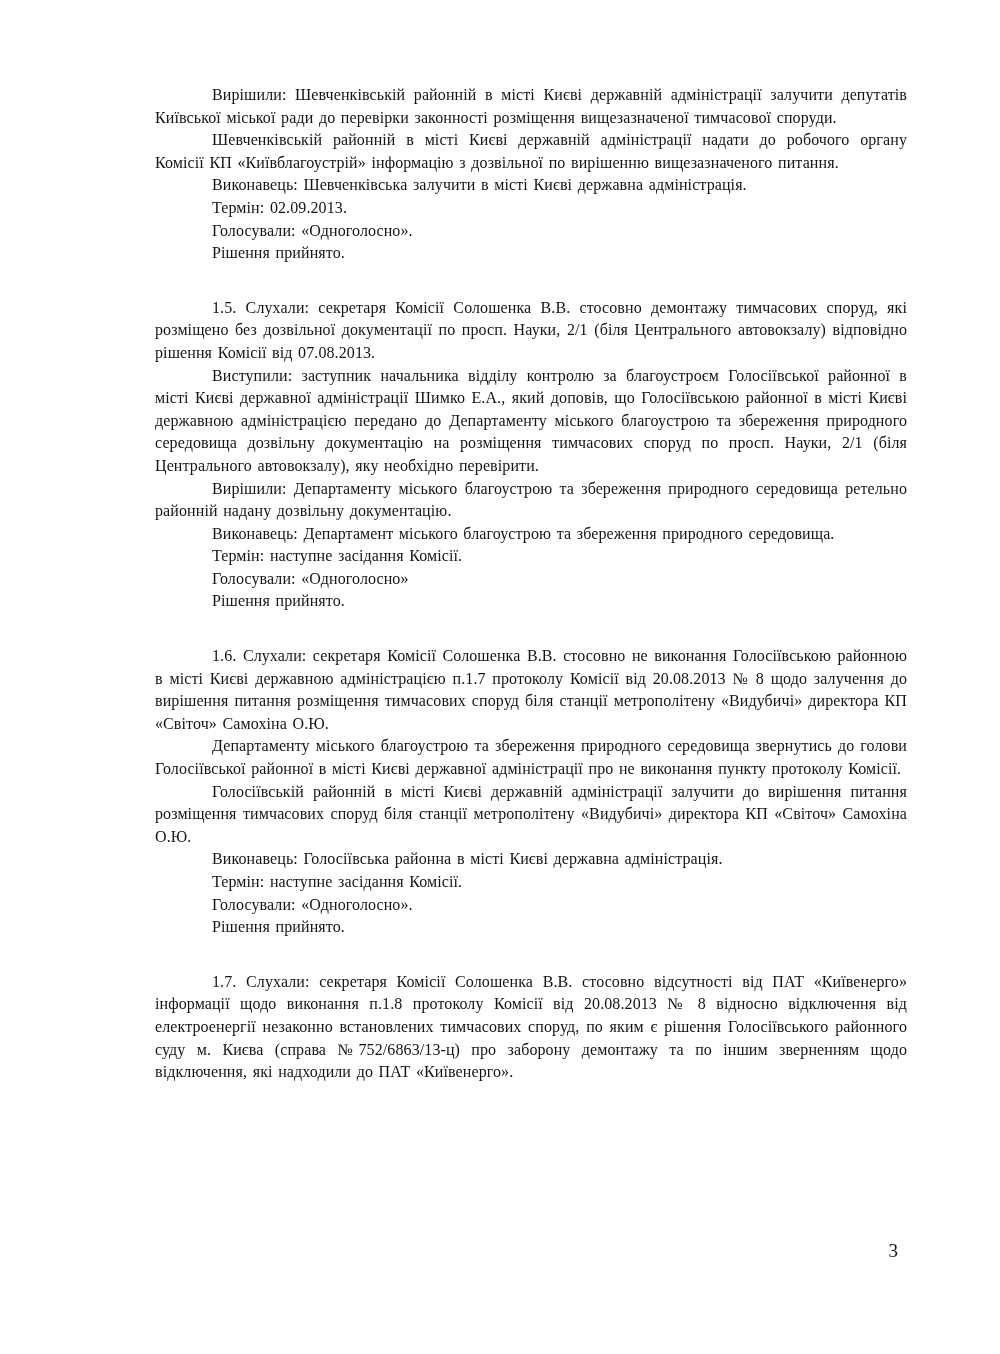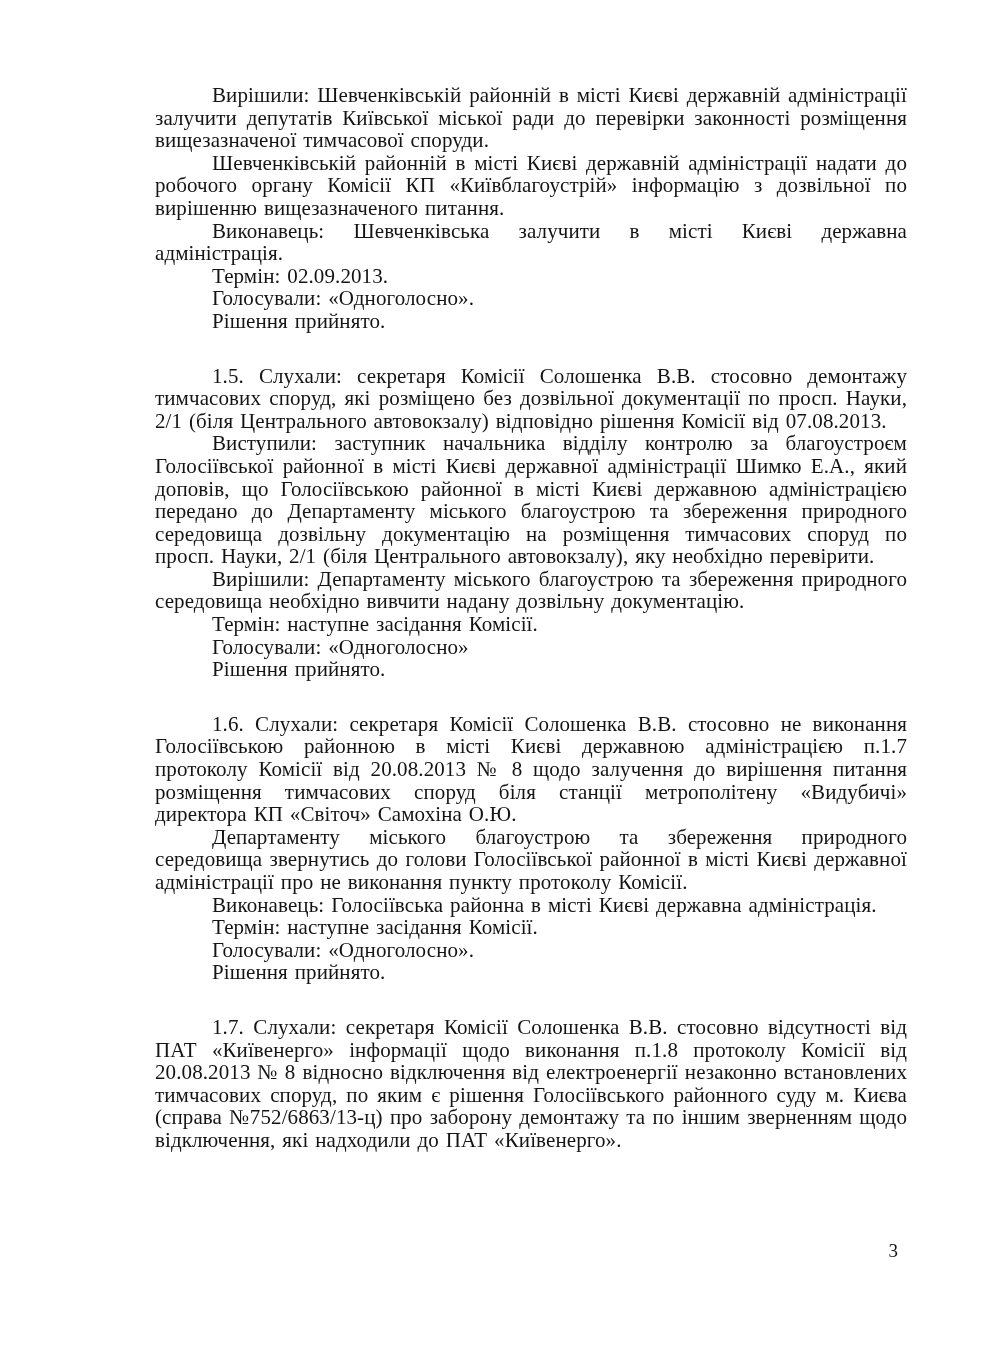--- a/index.html
+++ b/index.html
@@ -20,21 +20,21 @@
     position: absolute;
     left: 155px;
     top: 84px;
     width: 752px;
   }
   .section { margin: 0; }
   .section + .section { margin-top: 32px; }
   .content p {
     margin: 0;
     padding: 0;
-    font-size: 21px;
+    font-size: 16px;
     line-height: 22.6px;
     text-align: justify;
     text-indent: 57px;
     word-spacing: 1.5px;
     letter-spacing: 0.1px;
   }
   .page-number {
     position: absolute;
     right: 102px;
     top: 1240px;
@@ -53,29 +53,31 @@
       <p>Шевченківській районній в місті Києві державній адміністрації надати до робочого органу Комісії КП «Київблагоустрій» інформацію з дозвільної по вирішенню вищезазначеного питання.</p>
       <p>Виконавець: Шевченківська залучити в місті Києві державна адміністрація.</p>
       <p>Термін: 02.09.2013.</p>
       <p>Голосували: «Одноголосно».</p>
       <p>Рішення прийнято.</p>
     </div>
 
     <div class="section">
       <p>1.5. Слухали: секретаря Комісії Солошенка В.В. стосовно демонтажу тимчасових споруд, які розміщено без дозвільної документації по просп. Науки, 2/1 (біля Центрального автовокзалу) відповідно рішення Комісії від 07.08.2013.</p>
       <p>Виступили: заступник начальника відділу контролю за благоустроєм Голосіївської районної в місті Києві державної адміністрації Шимко Е.А., який доповів, що Голосіївською районної в місті Києві державною адміністрацією передано до Департаменту міського благоустрою та збереження природного середовища дозвільну документацію на розміщення тимчасових споруд по просп. Науки, 2/1 (біля Центрального автовокзалу), яку необхідно перевірити.</p>
-      <p>Вирішили: Департаменту міського благоустрою та збереження природного середовища необхідно вивчити надану дозвільну документацію.</p>
+      <p>Вирішили: Департаменту міського благоустрою та збереження природного середовища ретельно районній надану дозвільну документацію.</p>
+      <p>Виконавець: Департамент міського благоустрою та збереження природного середовища.</p>
       <p>Термін: наступне засідання Комісії.</p>
       <p>Голосували: «Одноголосно»</p>
       <p>Рішення прийнято.</p>
     </div>
 
     <div class="section">
       <p>1.6. Слухали: секретаря Комісії Солошенка В.В. стосовно не виконання Голосіївською районною в місті Києві державною адміністрацією п.1.7 протоколу Комісії від 20.08.2013 № 8 щодо залучення до вирішення питання розміщення тимчасових споруд біля станції метрополітену «Видубичі» директора КП «Світоч» Самохіна О.Ю.</p>
       <p>Департаменту міського благоустрою та збереження природного середовища звернутись до голови Голосіївської районної в місті Києві державної адміністрації про не виконання пункту протоколу Комісії.</p>
+      <p>Голосіївській районній в місті Києві державній адміністрації залучити до вирішення питання розміщення тимчасових споруд біля станції метрополітену «Видубичі» директора КП «Світоч» Самохіна О.Ю.</p>
       <p>Виконавець: Голосіївська районна в місті Києві державна адміністрація.</p>
       <p>Термін: наступне засідання Комісії.</p>
       <p>Голосували: «Одноголосно».</p>
       <p>Рішення прийнято.</p>
     </div>
 
     <div class="section">
       <p>1.7. Слухали: секретаря Комісії Солошенка В.В. стосовно відсутності від ПАТ «Київенерго» інформації щодо виконання п.1.8 протоколу Комісії від 20.08.2013 № 8 відносно відключення від електроенергії незаконно встановлених тимчасових споруд, по яким є рішення Голосіївського районного суду м. Києва (справа №752/6863/13-ц) про заборону демонтажу та по іншим зверненням щодо відключення, які надходили до ПАТ «Київенерго».</p>
     </div>
 

